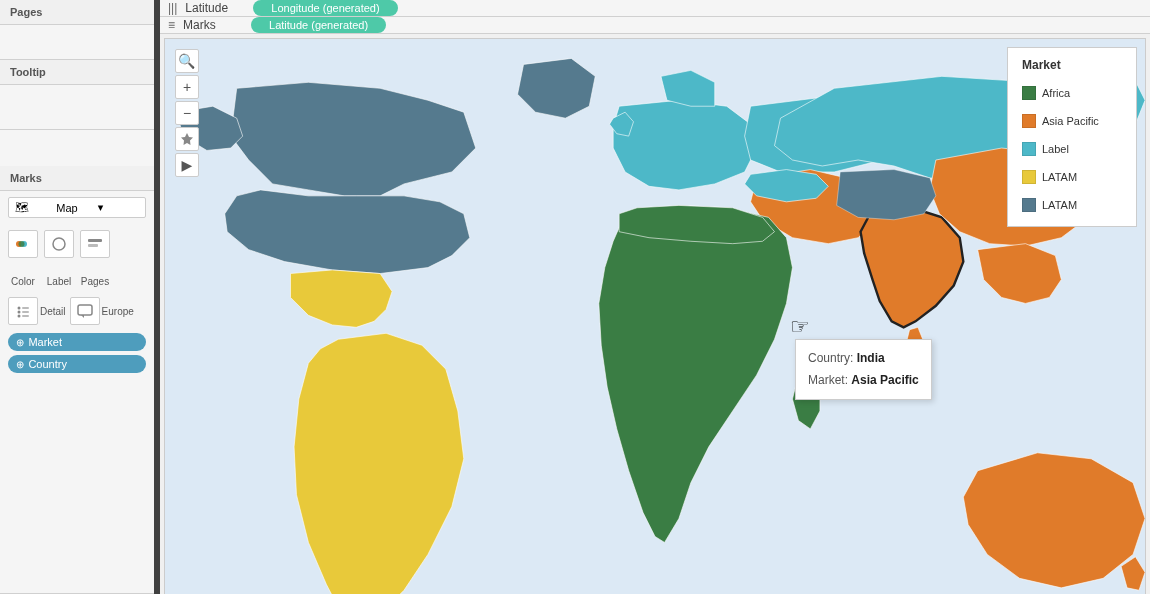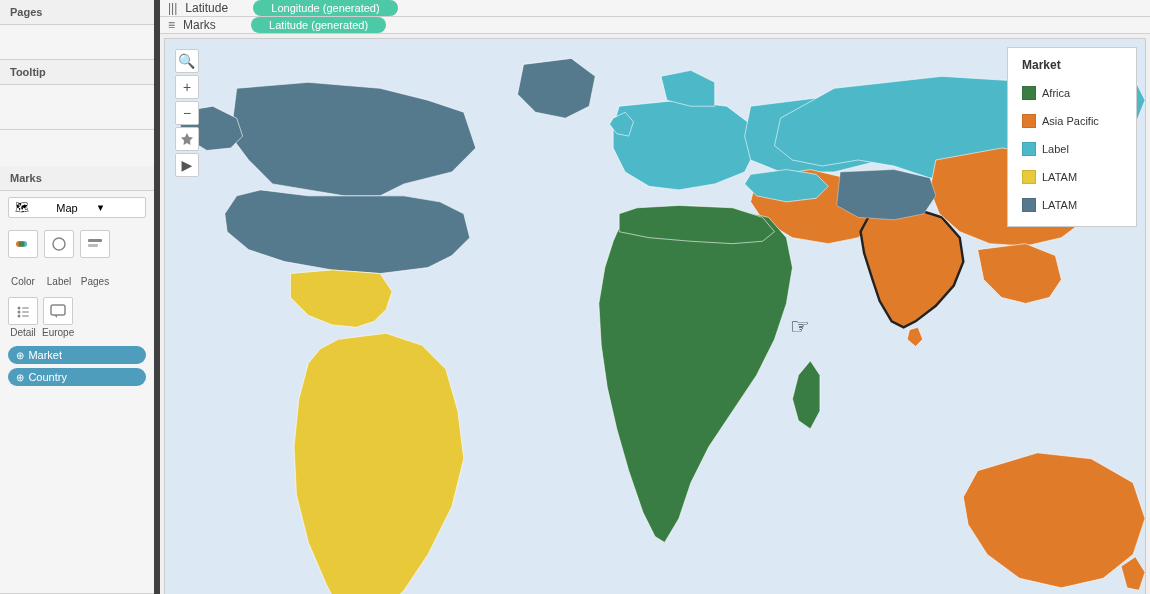--- a/index.html
+++ b/index.html
@@ -83,21 +83,20 @@
     }
 
     .marks-rows {
       display: flex;
       gap: 4px;
       padding: 4px 8px;
     }
 
     .mark-row-item {
       display: flex;
-      flex-direction: column;
       align-items: center;
       gap: 2px;
       cursor: pointer;
       font-size: 10px;
       color: #555;
     }
 
     .mark-row-box {
       width: 30px;
       height: 28px;
@@ -445,20 +444,30 @@
 
         <path d="M 490 112 L 520 108 L 545 112 L 555 122 L 545 132 L 520 135 L 495 130 L 485 120 Z" fill="#4db8c8" stroke="#fff" stroke-width="0.5"></path>
 
         <path d="M 380 145 L 395 140 L 430 138 L 475 140 L 500 148 L 510 160 L 500 168 L 475 170 L 440 168 L 405 165 L 380 160 Z" fill="#3a7d44" stroke="#fff" stroke-width="0.5"></path>
       </svg>
 
       
       <div class="cursor-hand">☞</div>
 
       
+      <div class="tooltip">
+        <div>
+          <span class="tooltip-label">Country:</span>
+          <span class="tooltip-value" style="font-weight: bold;">India</span>
+        </div>
+        <div>
+          <span class="tooltip-label">Market:</span>
+          <span class="tooltip-value" style="font-weight: bold;">Asia Pacific</span>
+        </div>
+      </div>
 
       
       
 
       
       <div class="legend-absolute">
         <div class="legend-title">Market</div>
         <div class="legend-item">
           <div class="legend-swatch" style="background:#3a7d44;"></div>
           <span>Africa</span>

